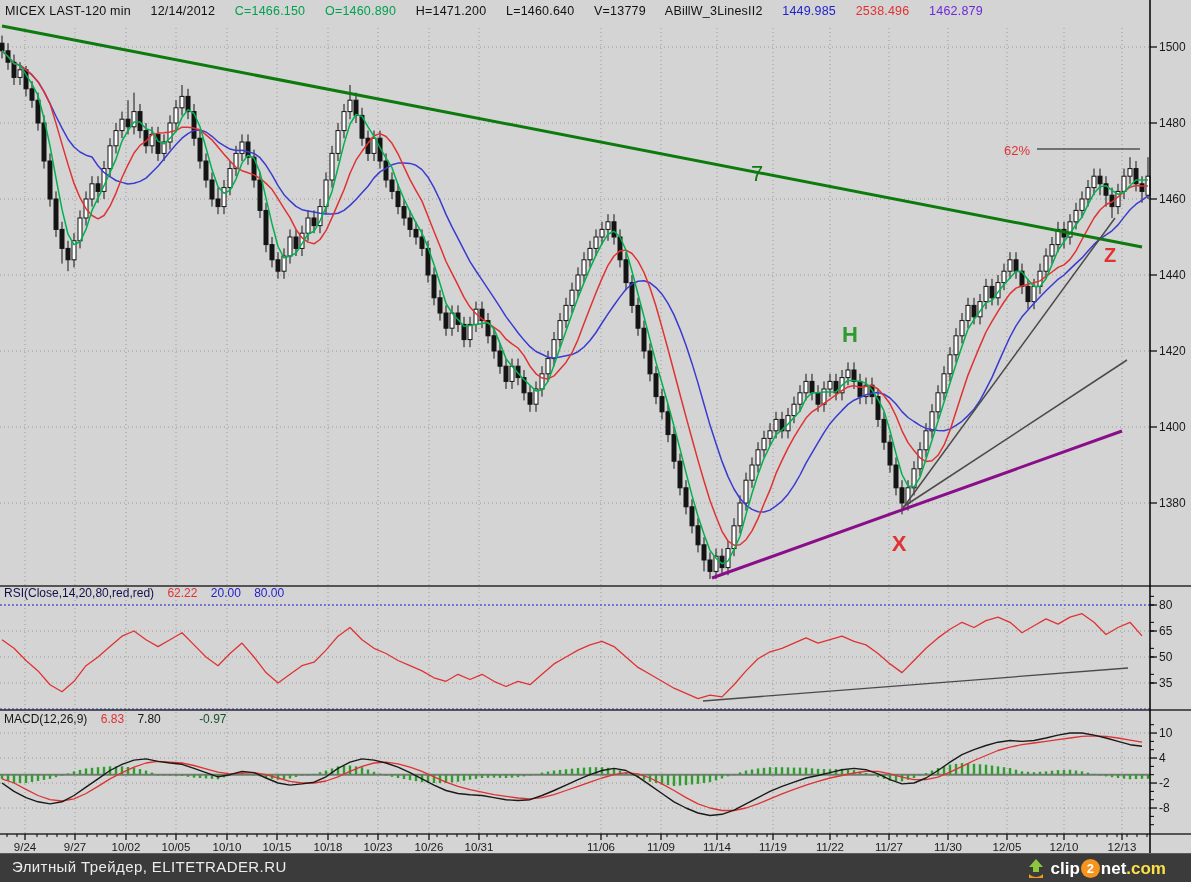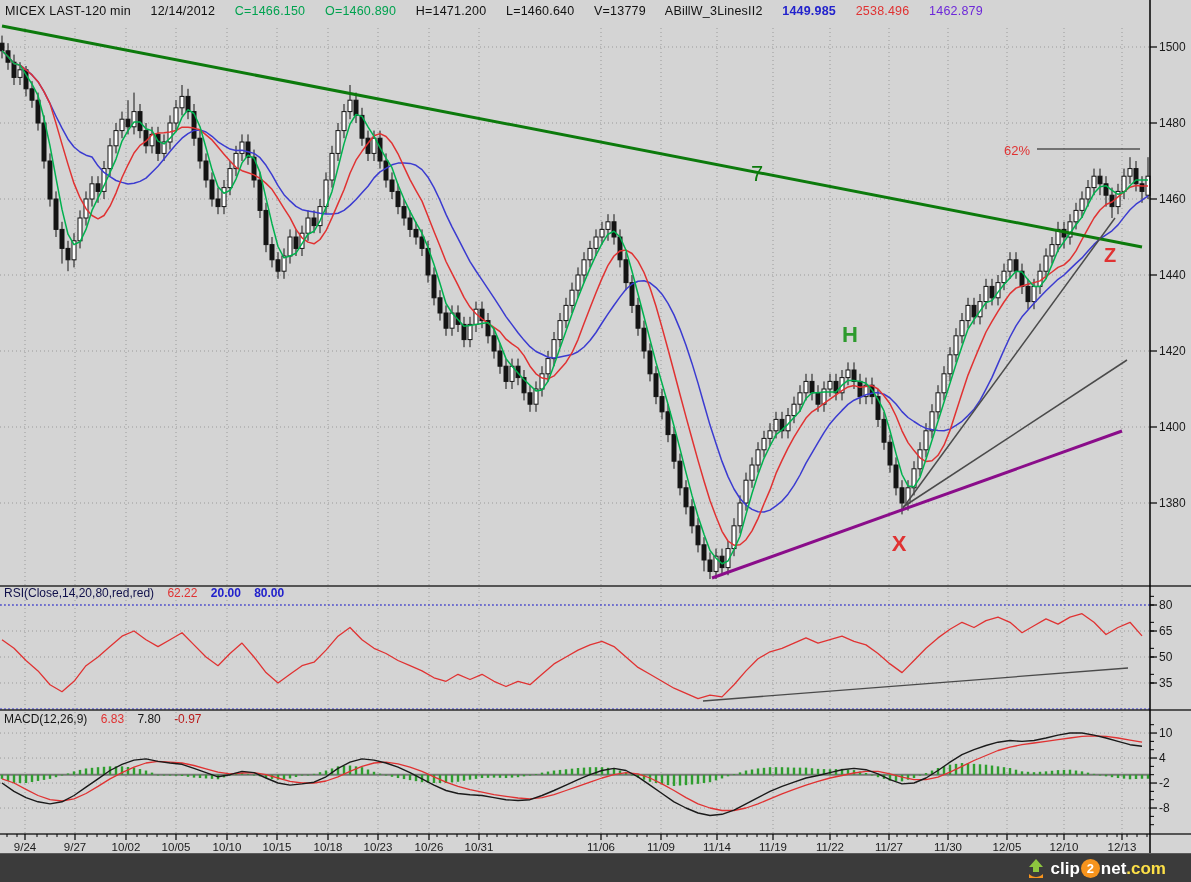--- a/index.html
+++ b/index.html
@@ -2,24 +2,24 @@
 <html><head>
 <meta charset="utf-8">
 <style>
   html,body{margin:0;padding:0;background:#d4d4d4;}
   #screen{position:relative;width:1191px;height:882px;background:#d4d4d4;overflow:hidden;
           font-family:"Liberation Sans",sans-serif;}
   #chart{position:absolute;left:0;top:0;}
   .hdr{position:absolute;left:5px;top:4px;width:1140px;font-size:12.5px;color:#111;
        white-space:nowrap;letter-spacing:0.2px;}
   .hdr span{margin-right:16px;}
-  .g{color:#00a24f;} .bg{color:#6d28d9;} .bl{color:#2222cc;font-weight:bold;} .rd{color:#e03232;}
+  .g{color:#00a24f;} .bg{color:#6d28d9;} .bl{color:#2222cc;} .rd{color:#e03232;}
   .ind-row{position:absolute;left:4px;font-size:12px;white-space:nowrap;}
   .ind-row span{margin-right:10px;}
-  .rsi-name{color:#10104a;} .macd-name{color:#161616;} .k{color:#161616;} .grn{color:#b91c1c;}
+  .rsi-name{color:#10104a;} .macd-name{color:#161616;} .k{color:#161616;} .grn{color:#14532d;margin-left:25px;}
   #footer{position:absolute;left:0;top:853px;width:1191px;height:29px;background:#3b3b3b;
           border-top:1px solid #5a5a5a;box-sizing:border-box;}
   #brand{position:absolute;left:12px;top:4px;font-size:15px;color:#ececec;letter-spacing:0.4px;}
   #clip2net{position:absolute;right:25px;top:3px;height:23px;display:flex;align-items:center;}
   #clip2net .w{color:#fff;font-weight:bold;font-size:17px;}
   #clip2net .two{display:inline-flex;align-items:center;justify-content:center;width:19px;height:19px;
        border-radius:50%;background:#f7941d;color:#fff;font-weight:bold;font-size:13px;margin:0 1px;}
   #clip2net .com{color:#fde047;font-size:17px;font-weight:bold;}
   #clip2net svg{margin-right:4px;}
 </style>
@@ -870,20 +870,21 @@
   </div>
 
   <div class="ind-row" style="top:712px;">
     <span class="macd-name">MACD(12,26,9)</span>
     <span class="rd">6.83</span>
     <span class="k">7.80</span>
     <span class="grn">-0.97</span>
   </div>
 
   <div id="footer">
+    <span id="brand">Элитный Трейдер, ELITETRADER.RU</span>
     <div id="clip2net">
       <svg width="22" height="20" viewBox="0 0 22 20">
         <path d="M11 0 L18 8 L14 8 L14 13 L8 13 L8 8 L4 8 Z" fill="#8dc63f"></path>
         <path d="M4 15 C8 19 14 19 18 15 L18 19 L4 19 Z" fill="#f7941d"></path>
       </svg>
       <span class="w">clip</span>
       <span class="two">2</span>
       <span class="w">net</span>
       <span class="com">.com</span>
     </div>

